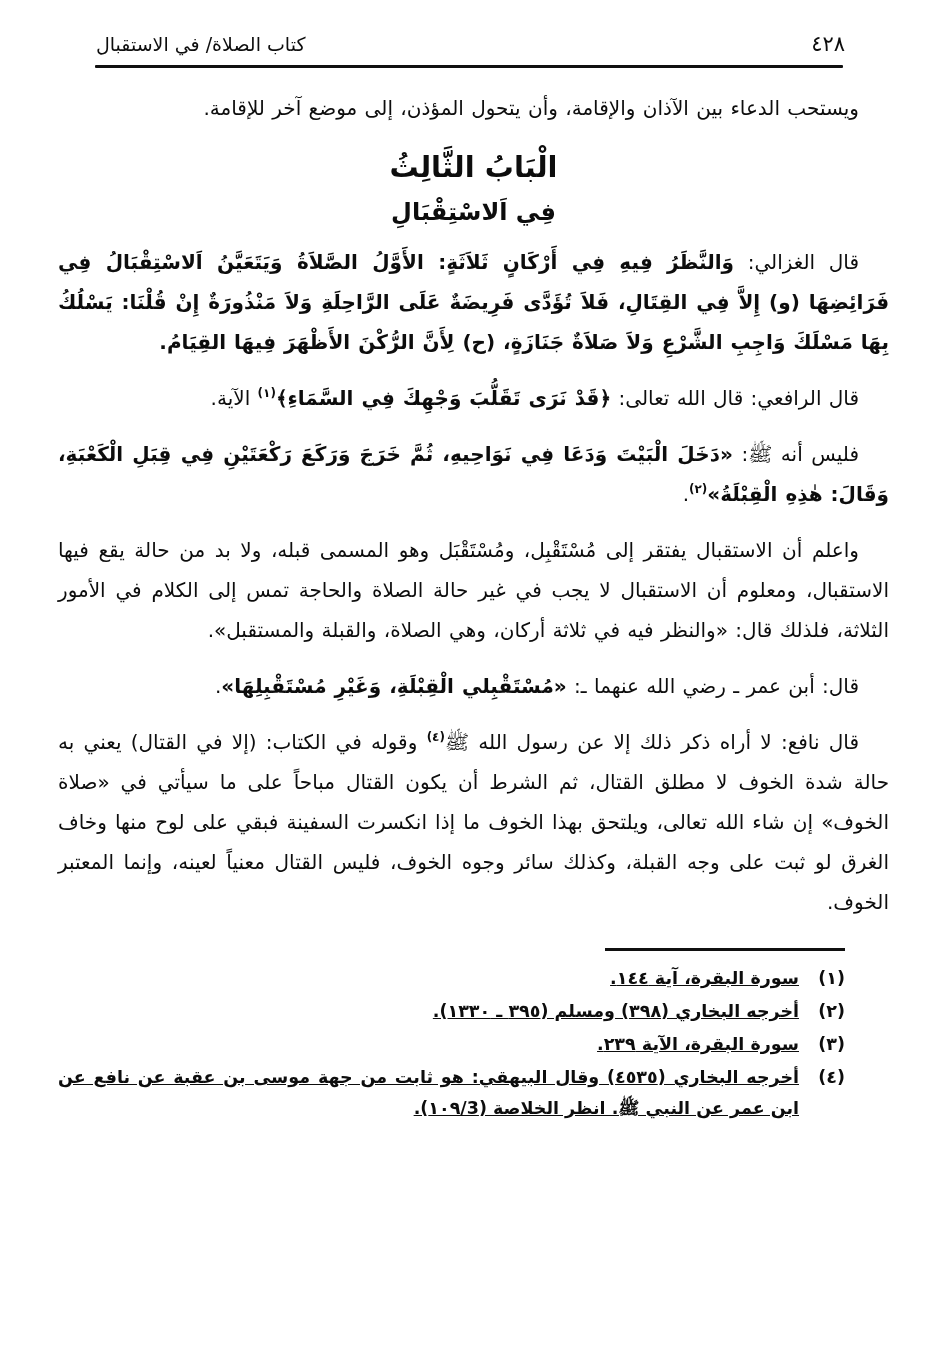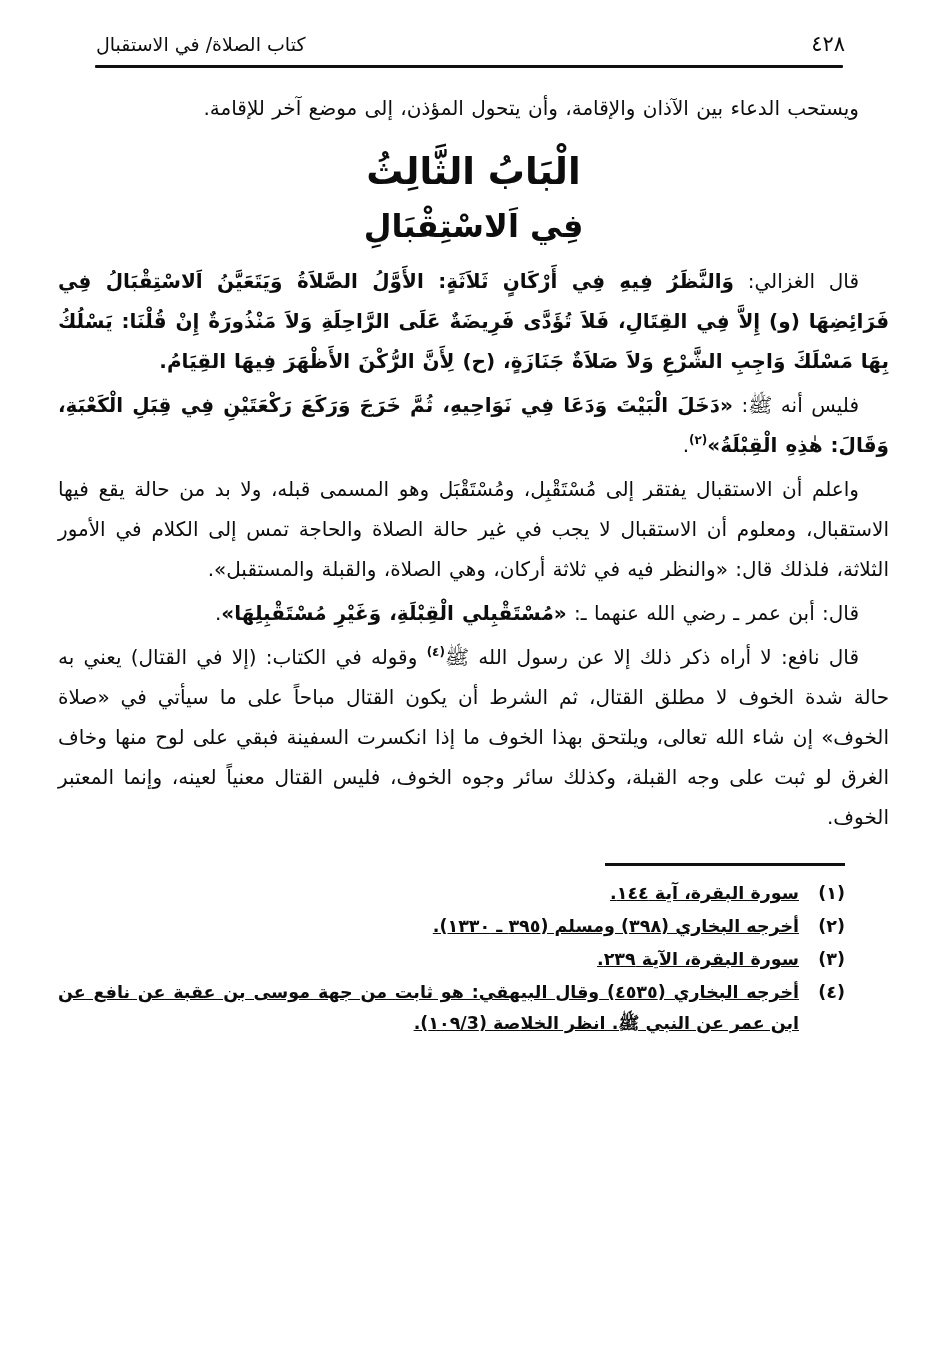--- a/index.html
+++ b/index.html
@@ -43,31 +43,31 @@
   }
   
   main.body-text {
     margin-top: 20px;
   }
   .paragraph {
     font-size: 20px;
     line-height: 40px;
     text-align: justify;
     text-indent: 30px;
-    margin: 4px 0;
+    margin: 16px 0;
     word-spacing: 1px;
   }
   .chapter-title {
-    font-size: 37px;
+    font-size: 29px;
     font-weight: bold;
     text-align: center;
     margin: 22px 0 6px 0;
   }
   .chapter-subtitle {
-    font-size: 32px;
+    font-size: 24px;
     font-weight: bold;
     text-align: center;
     margin: 14px 0 16px 0;
   }
   .emphasis-run {
     font-weight: bold;
   }
   sup.footnote-ref {
     font-size: 12px;
     font-weight: bold;
@@ -113,20 +113,21 @@
     <div class="hdr-title">كتاب الصلاة/ في الاستقبال</div>
   </header>
 
   <div class="hdr-rule"></div>
 
   <main class="body-text">
       <p class="paragraph"><span class="text-run">ويستحب الدعاء بين الآذان والإقامة، وأن يتحول المؤذن، إلى موضع آخر للإقامة.</span></p>
       <h1 class="chapter-title"><span class="text-run">الْبَابُ الثَّالِثُ</span></h1>
       <h2 class="chapter-subtitle"><span class="text-run">فِي اَلاسْتِقْبَالِ</span></h2>
       <p class="paragraph"><span class="text-run">قال الغزالي: </span><span class="emphasis-run">وَالنَّظَرُ فِيهِ فِي أَرْكَانٍ ثَلاَثَةٍ: الأَوَّلُ الصَّلاَةُ وَيَتَعَيَّنُ اَلاسْتِقْبَالُ فِي فَرَائِضِهَا (و) إِلاَّ فِي القِتَالِ، فَلاَ تُؤَدَّى فَرِيضَةٌ عَلَى الرَّاحِلَةِ وَلاَ مَنْذُورَةٌ إِنْ قُلْنَا: يَسْلُكُ بِهَا مَسْلَكَ وَاجِبِ الشَّرْعِ وَلاَ صَلاَةٌ جَنَازَةٍ، (ح) لِأَنَّ الرُّكْنَ الأَظْهَرَ فِيهَا القِيَامُ.</span></p>
+      <p class="paragraph"><span class="text-run">قال الرافعي: قال الله تعالى: </span><span class="emphasis-run">﴿قَدْ نَرَى تَقَلُّبَ وَجْهِكَ فِي السَّمَاءِ﴾</span><sup class="footnote-ref">(١)</sup><span class="text-run"> الآية.</span></p>
       <p class="paragraph"><span class="text-run">فليس أنه ﷺ: </span><span class="emphasis-run">«دَخَلَ الْبَيْتَ وَدَعَا فِي نَوَاحِيهِ، ثُمَّ خَرَجَ وَرَكَعَ رَكْعَتَيْنِ فِي قِبَلِ الْكَعْبَةِ، وَقَالَ: هٰذِهِ الْقِبْلَةُ»</span><sup class="footnote-ref">(٢)</sup><span class="text-run">.</span></p>
       <p class="paragraph"><span class="text-run">واعلم أن الاستقبال يفتقر إلى مُسْتَقْبِل، ومُسْتَقْبَل وهو المسمى قبله، ولا بد من حالة يقع فيها الاستقبال، ومعلوم أن الاستقبال لا يجب في غير حالة الصلاة والحاجة تمس إلى الكلام في الأمور الثلاثة، فلذلك قال: «والنظر فيه في ثلاثة أركان، وهي الصلاة، والقبلة والمستقبل».</span></p>
       <p class="paragraph"><span class="text-run">قال: أبن عمر ـ رضي الله عنهما ـ: </span><span class="emphasis-run">«مُسْتَقْبِلي الْقِبْلَةِ، وَغَيْرِ مُسْتَقْبِلِهَا»</span><span class="text-run">.</span></p>
       <p class="paragraph"><span class="text-run">قال نافع: لا أراه ذكر ذلك إلا عن رسول الله ﷺ</span><sup class="footnote-ref">(٤)</sup><span class="text-run"> وقوله في الكتاب: (إلا في القتال) يعني به حالة شدة الخوف لا مطلق القتال، ثم الشرط أن يكون القتال مباحاً على ما سيأتي في «صلاة الخوف» إن شاء الله تعالى، ويلتحق بهذا الخوف ما إذا انكسرت السفينة فبقي على لوح منها وخاف الغرق لو ثبت على وجه القبلة، وكذلك سائر وجوه الخوف، فليس القتال معنياً لعينه، وإنما المعتبر الخوف.</span></p>
     </main>
 
   <div class="fn-sep"></div>
 
   <section class="footnotes">
       <div class="footnote">

